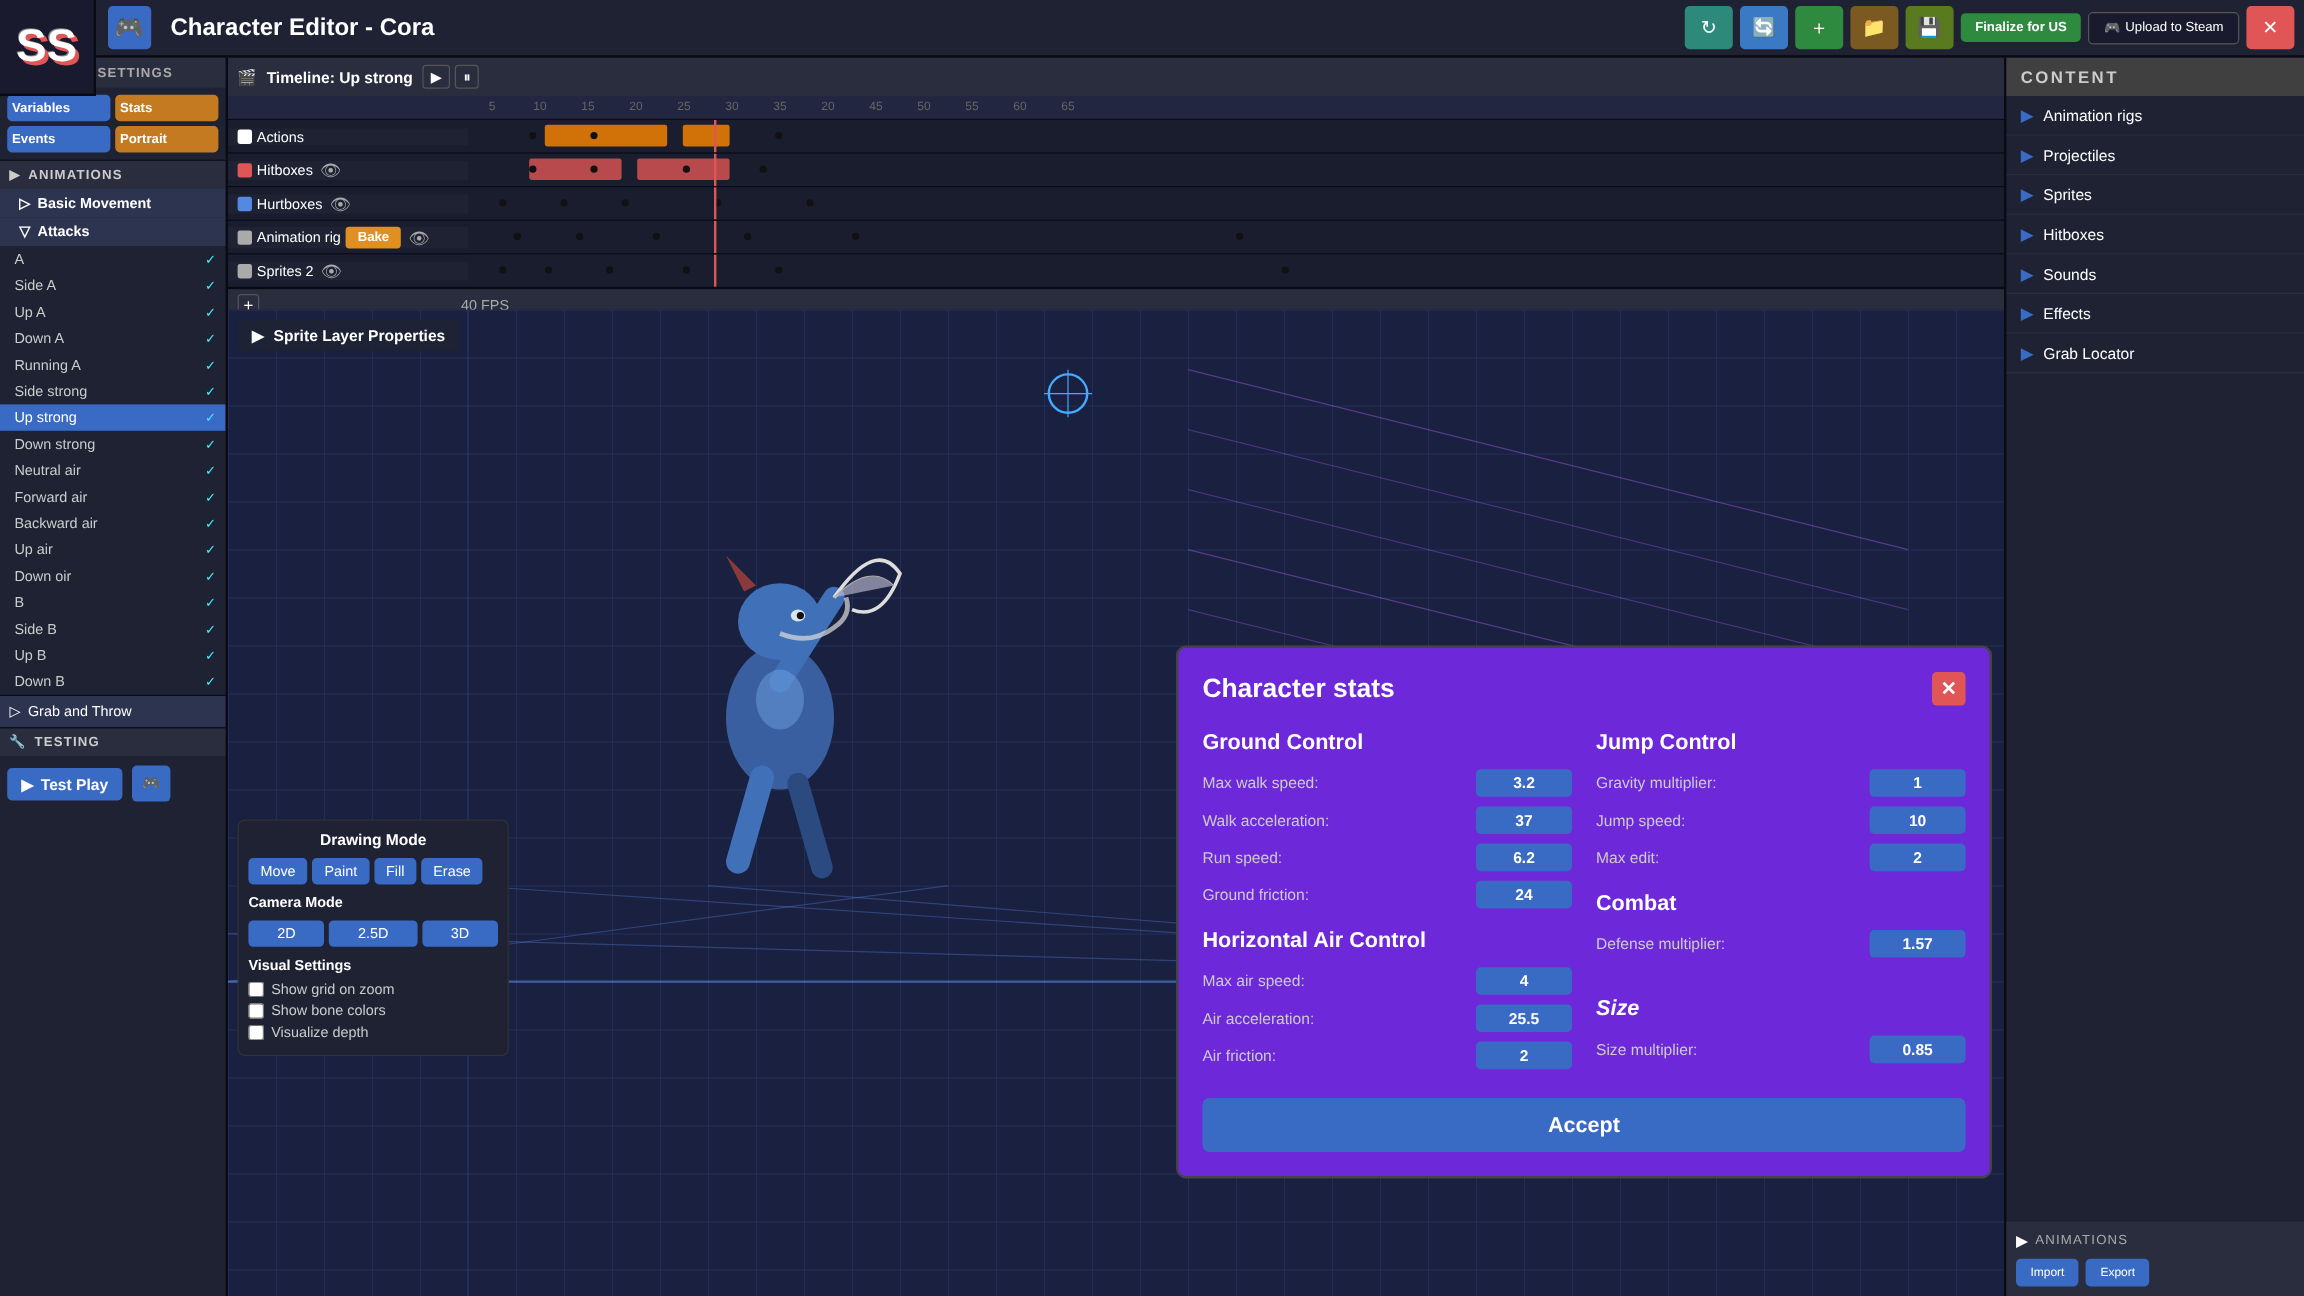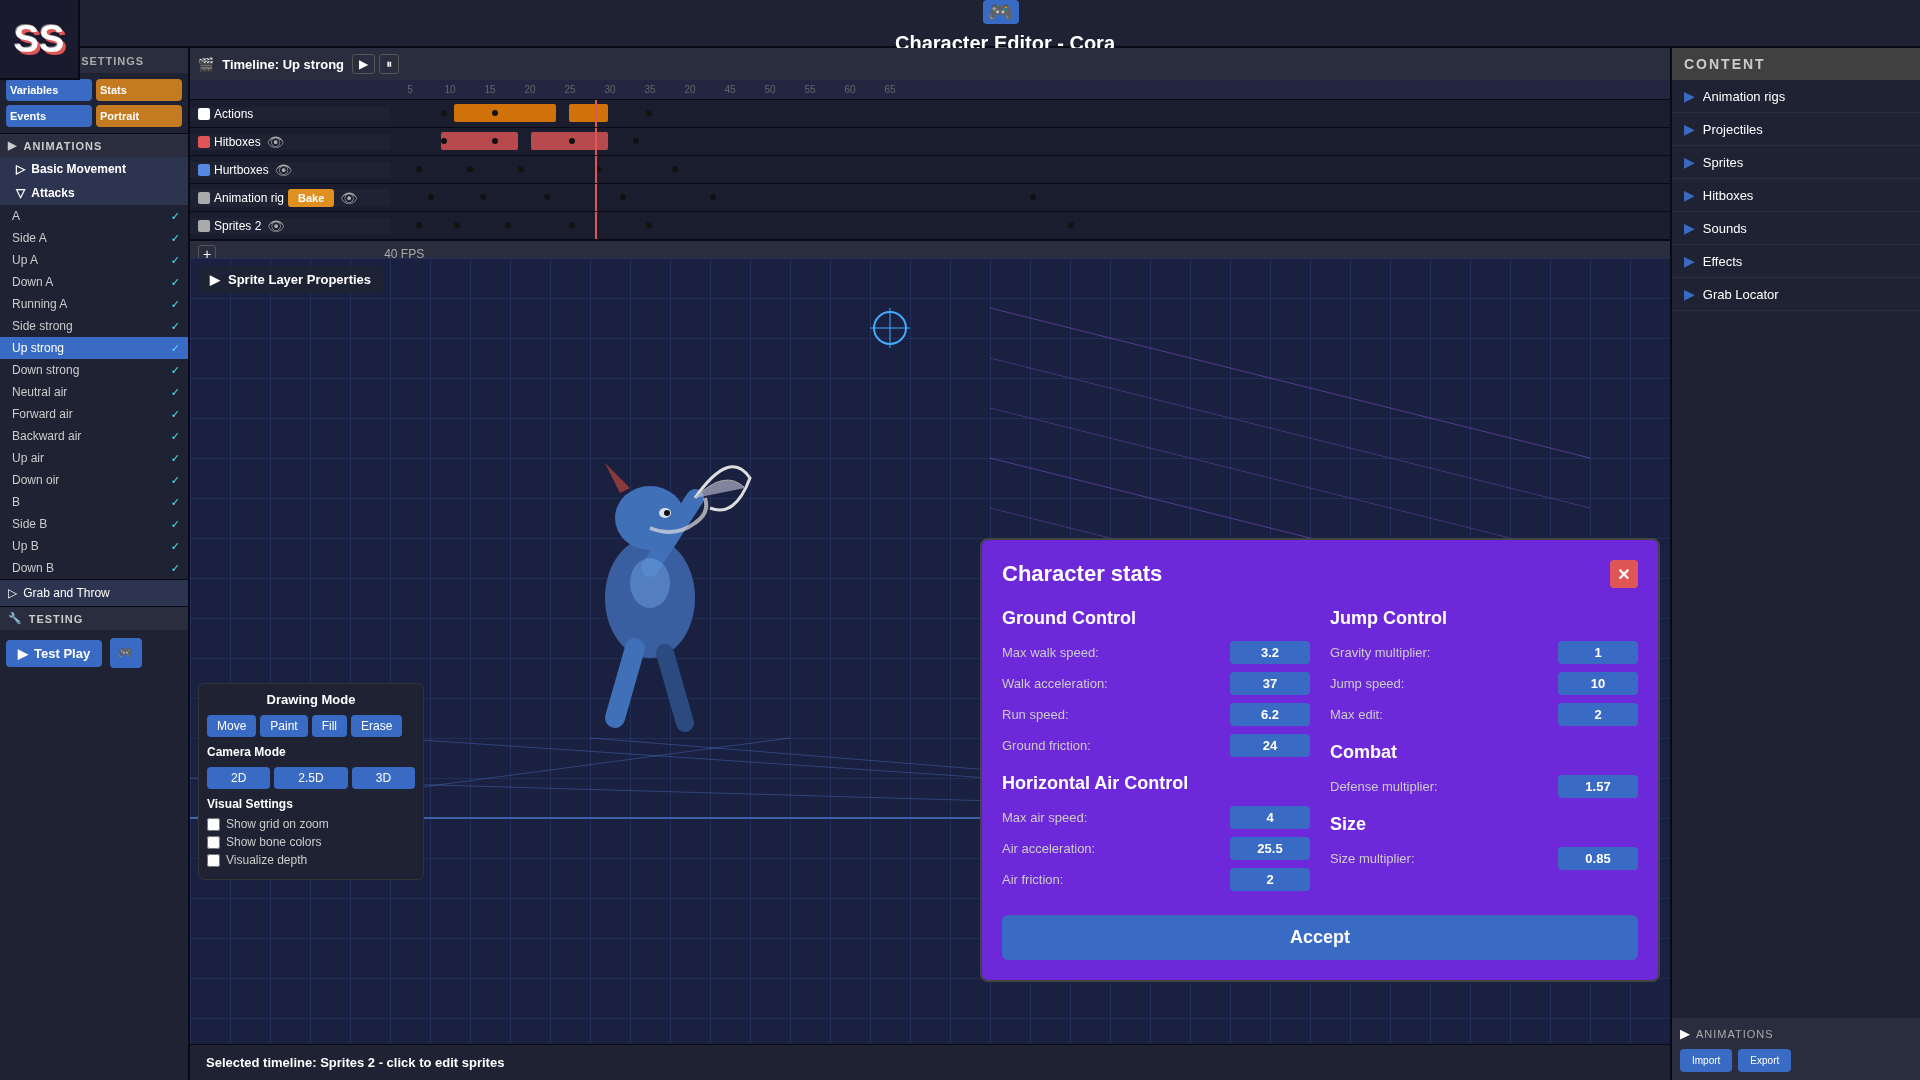--- a/index.html
+++ b/index.html
@@ -623,21 +623,21 @@
       left: 350px;
       width: 200px;
       height: 300px;
     }
   </style>
 </head>
 <body>
 
 <div class="app-container">
 
-  <div class="title-bar" style="padding-left: 90px; flex-direction: column;">
+  <div class="title-bar" style="padding-left: 90px;">
 
     <div class="ss-logo" style="position:absolute;top:0;left:0;z-index:20;">
       <span style="color:#fff;font-size:38px;font-weight:900;text-shadow:3px 3px 0 #e05555,-1px -1px 0 #888;">SS</span>
     </div>
 
     <div style="width:36px;height:36px;background:#3a6bc4;border-radius:4px;display:flex;align-items:center;justify-content:center;font-size:20px;">🎮</div>
     <span class="app-title">Character Editor - Cora</span>
 
     <div style="display:flex;gap:6px;align-items:center;">
       <button class="title-icon-btn teal" title="Sync">↻</button>
@@ -995,23 +995,20 @@
               <input type="checkbox" style="">
               <span>Show bone colors</span>
             </label>
             <label>
               <input type="checkbox" style="">
               <span>Visualize depth</span>
             </label>
           </div>
         </div>
 
-        <div class="status-bar" style="position:absolute;bottom:0;left:0;right:0;">
-          <span>Selected timeline: Sprites 2 - click to edit sprites</span>
-        </div>
 
         <div class="char-stats-modal">
           <div class="modal-header">
             <span class="modal-title">Character stats</span>
             <button class="modal-close">✕</button>
           </div>
 
           <div class="stats-grid">
 
             <div>
@@ -1062,21 +1059,21 @@
                 <span class="stat-label">Max edit:</span>
                 <div class="stat-value">2</div>
               </div>
 
               <div class="stats-section-title" style="margin-top:16px;">Combat</div>
               <div class="stat-row">
                 <span class="stat-label">Defense multiplier:</span>
                 <div class="stat-value">1.57</div>
               </div>
 
-              <div class="stats-section-title" style="margin-top:16px;">Size</div>
+              <div class="stats-section-title" style="margin-top:32px;font-style:italic;">Size</div>
               <div class="stat-row">
                 <span class="stat-label">Size multiplier:</span>
                 <div class="stat-value">0.85</div>
               </div>
             </div>
           </div>
 
           <button class="accept-btn">Accept</button>
         </div>
 

